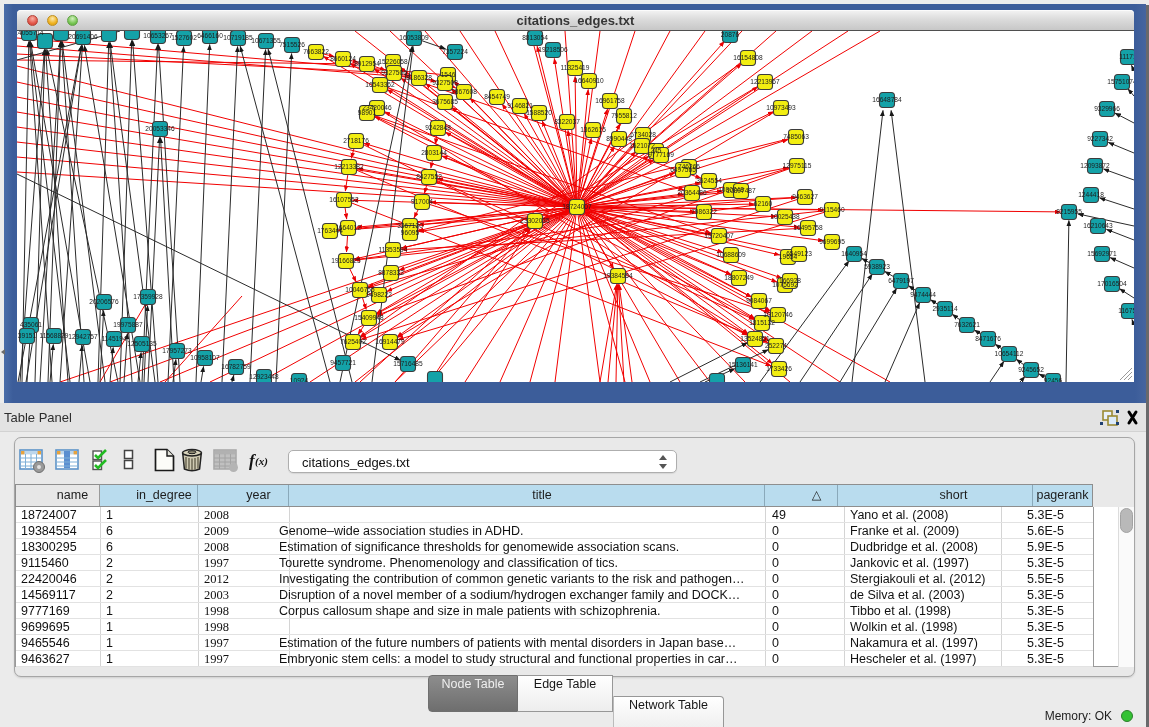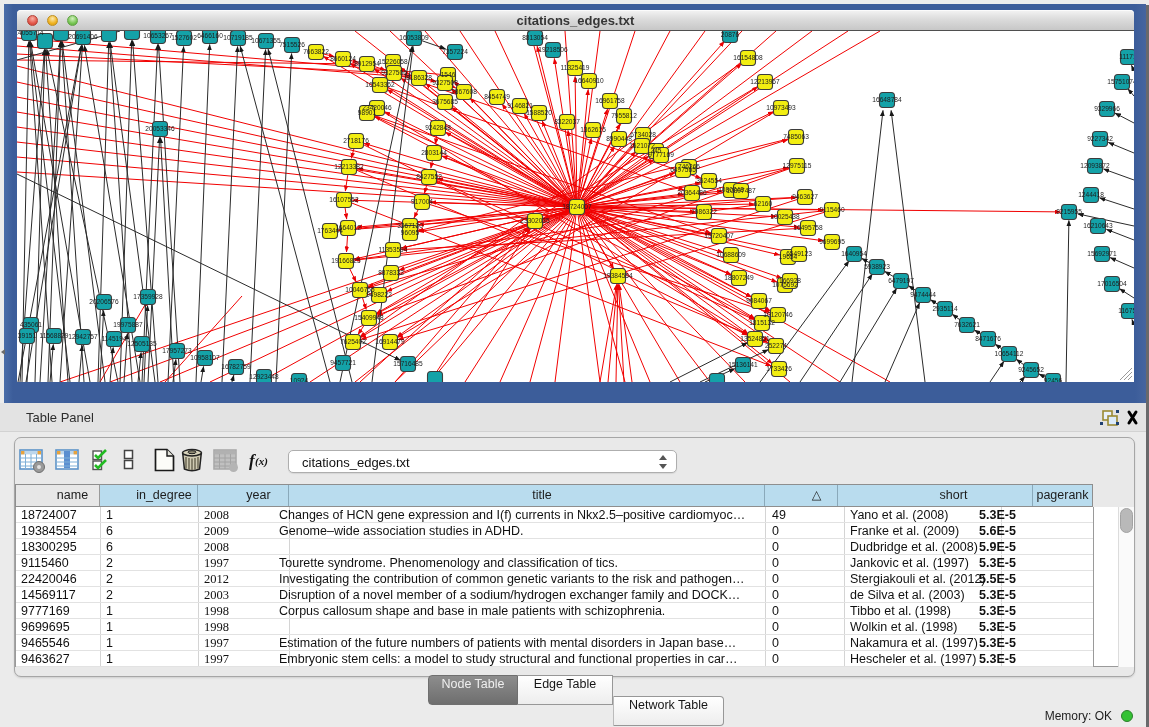--- a/index.html
+++ b/index.html
@@ -18,21 +18,21 @@
 #tlr { left:9.5px; background:radial-gradient(circle at 50% 30%, #f7b0a6, #e4574a 60%, #c23f33); border:1px solid #b44339;}
 #tly { left:29.5px; background:radial-gradient(circle at 50% 30%, #fbe9b0, #f0b21f 60%, #d49a19); border:1px solid #bf8f1e;}
 #tlg { left:49.5px; background:radial-gradient(circle at 50% 30%, #d2f0c0, #78c653 60%, #58a73a); border:1px solid #62a147;}
 
 #larrow { position:absolute; left:1px; top:349px; width:0; height:0;
   border-top:3px solid transparent; border-bottom:3px solid transparent; border-right:4px solid #6b6b6b; }
 
 #panelbg { position:absolute; left:0; top:403px; width:1146px; height:324px; background:#ebebeb; }
 #paneltitle { position:absolute; left:0; top:403px; width:1146px; height:29px;
   background:#e3e3e3; border-bottom:1px solid #d2d2d2; }
-#paneltitle span { position:absolute; left:26px; top:7px; font-size:13px; color:#2e2e2e; }
+#paneltitle span { position:absolute; left:4px; top:7px; font-size:13px; color:#2e2e2e; }
 #panel { position:absolute; left:14px; top:437px; width:1121px; height:240px;
   border:1px solid #a6a6a6; border-radius:7px; background:#e9e9e9;
   box-shadow: 0 1px 2px rgba(0,0,0,0.12); }
 
 #combo { position:absolute; left:288px; top:450px; width:389px; height:23px; background:#fff;
   border:1px solid #aeaeae; border-radius:5px; font-size:13px; color:#111;
   box-shadow:0 1px 1px rgba(0,0,0,0.08); }
 #combo span { position:absolute; left:13px; top:4px; }
 
 #thead { position:absolute; left:15px; top:484px; width:1078px; height:23px;
@@ -44,31 +44,31 @@
 #tbody { position:absolute; left:15px; top:507px; width:1103px; height:160px;
   background:#fff; border-left:1px solid #9a9a9a; border-bottom:1px solid #9a9a9a; }
 .tr { position:absolute; left:15px; width:1078px; height:16px; font-size:12.5px; color:#111; }
 .tr span { position:absolute; top:1px; white-space:nowrap; overflow:hidden; }
 .c1 { left:6px; width:78px; }
 .c2 { left:91px; width:95px; }
 .c3 { left:189px; width:85px;font-family:Liberation Serif, serif; }
 .c4 { left:264px; width:472px; }
 .c5 { left:757px; width:70px; }
 .c6 { left:835px; width:150px; }
-.c7 { left:964px; width:85px;font-weight:bold; }
+.c7 { left:1012px; width:85px; }
 .gridv { position:absolute; top:507px; width:1px; height:160px; background:#d4d4d4; }
 .gridh { position:absolute; left:16px; width:1077px; height:1px; background:#e2e2e2; }
 
 #sbar { position:absolute; left:1118px; top:507px; width:16px; height:160px; background:#fafafa;
   border-left:1px solid #dcdcdc; }
 #sthumb { position:absolute; left:1119.5px; top:508px; width:13px; height:25px; background:#b9b9b9;
   border:1px solid #a2a2a2; border-radius:7px; }
 
 #segs { position:absolute; left:428px; top:675px; width:296px; height:19px; }
-.seg { position:absolute; top:0; height:30px; border:1px solid #979797; font-size:12.5px;
+.seg { position:absolute; top:0; height:37px; border:1px solid #979797; font-size:12.5px;
   text-align:center; line-height:17px; color:#161616;
   background:linear-gradient(#ffffff,#ededed); }
 #seg1 { left:0; width:90px; border-radius:4px 0 0 4px;
   background:linear-gradient(#8d8d8d,#6e6e6e); color:#efefef; border-color:#6f6f6f; }
 #seg2 { left:90px; width:95px; border-left:none; }
 #seg3 { left:185px; width:111px; border-left:1px solid #bbb; border-radius:0 4px 4px 0;margin-top:21px; }
 #memory { position:absolute; right:37px; top:709px; font-size:12px; color:#1e1e1e; }
 #memdot { position:absolute; left:1121px; top:710px; width:12px; height:12px; border-radius:50%;
   background:#34c234; border:1px solid #2c7f2c; }
 svg text { pointer-events:none; }
@@ -746,38 +746,38 @@
 <div class="gridh" style="top:586px"></div>
 <div class="gridh" style="top:602px"></div>
 <div class="gridh" style="top:618px"></div>
 <div class="gridh" style="top:634px"></div>
 <div class="gridh" style="top:650px"></div>
 <div class="gridh" style="top:666px"></div>
 <div class="tr" style="top:507px">
       <span class="c1">18724007</span>
       <span class="c2">1</span>
       <span class="c3">2008</span>
-      <span class="c4">Changes of HCN gene expression and I(f) currents in Nkx2.5–positive cardiomyoc…</span>
       <span class="c5">49</span>
       <span class="c6">Yano et al. (2008)</span>
       <span class="c7">5.3E-5</span>
     </div>
 <div class="tr" style="top:523px">
       <span class="c1">19384554</span>
       <span class="c2">6</span>
       <span class="c3">2009</span>
       <span class="c4">Genome–wide association studies in ADHD.</span>
       <span class="c5">0</span>
       <span class="c6">Franke et al. (2009)</span>
       <span class="c7">5.6E-5</span>
     </div>
 <div class="tr" style="top:539px">
       <span class="c1">18300295</span>
       <span class="c2">6</span>
       <span class="c3">2008</span>
+      <span class="c4">Estimation of significance thresholds for genomewide association scans.</span>
       <span class="c5">0</span>
       <span class="c6">Dudbridge et al. (2008)</span>
       <span class="c7">5.9E-5</span>
     </div>
 <div class="tr" style="top:555px">
       <span class="c1">9115460</span>
       <span class="c2">2</span>
       <span class="c3">1997</span>
       <span class="c4">Tourette syndrome. Phenomenology and classification of tics.</span>
       <span class="c5">0</span>
@@ -799,21 +799,21 @@
       <span class="c3">2003</span>
       <span class="c4">Disruption of a novel member of a sodium/hydrogen exchanger family and DOCK…</span>
       <span class="c5">0</span>
       <span class="c6">de Silva et al. (2003)</span>
       <span class="c7">5.3E-5</span>
     </div>
 <div class="tr" style="top:603px">
       <span class="c1">9777169</span>
       <span class="c2">1</span>
       <span class="c3">1998</span>
-      <span class="c4">Corpus callosum shape and base in male patients with schizophrenia.</span>
+      <span class="c4">Corpus callosum shape and size in male patients with schizophrenia.</span>
       <span class="c5">0</span>
       <span class="c6">Tibbo et al. (1998)</span>
       <span class="c7">5.3E-5</span>
     </div>
 <div class="tr" style="top:619px">
       <span class="c1">9699695</span>
       <span class="c2">1</span>
       <span class="c3">1998</span>
       <span class="c5">0</span>
       <span class="c6">Wolkin et al. (1998)</span>

